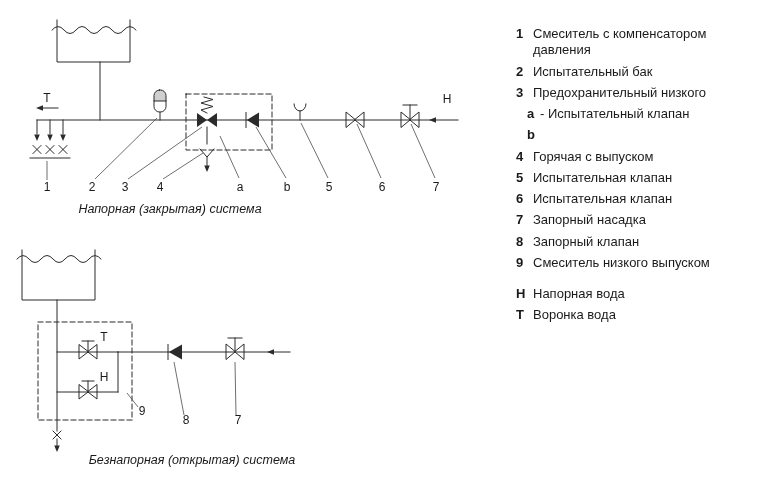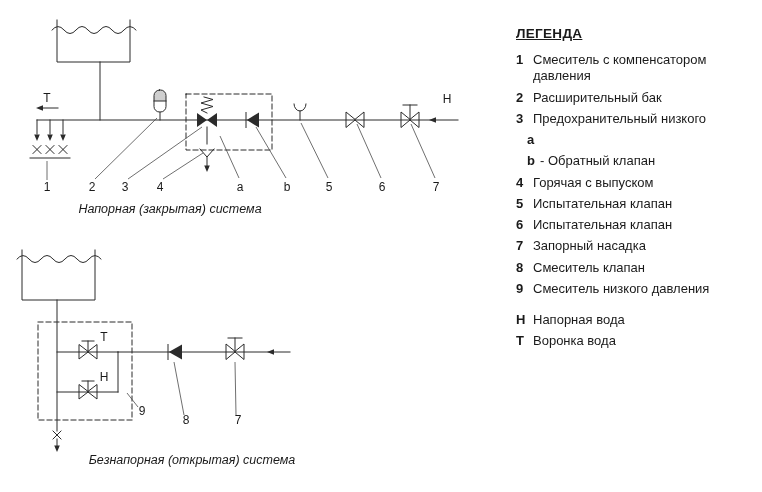--- a/index.html
+++ b/index.html
@@ -180,64 +180,63 @@
 
       <text class="dlabel" text-anchor="middle" x="142" y="415">9</text>
       <text class="dlabel" text-anchor="middle" x="186" y="424">8</text>
       <text class="dlabel" text-anchor="middle" x="238" y="424">7</text>
 
       <text class="cap" text-anchor="middle" x="192" y="464">Безнапорная (открытая) система</text>
     </g>
   </svg>
 
   <div class="legend">
-    <div class="legend-title">ЛЕГЕНДА</div>
 
     <div class="lrow">
       <span class="k">1</span>
       <span class="t">Смеситель с компенсатором давления</span>
     </div>
     <div class="lrow">
       <span class="k">2</span>
-      <span class="t">Расширительный бак</span>
+      <span class="t">Испытательный бак</span>
     </div>
     <div class="lrow">
       <span class="k">3</span>
       <span class="t">Предохранительный низкого</span>
     </div>
     <div class="lrow sub">
       <span class="k">a</span>
+      <span class="t">- Испытательный клапан</span>
     </div>
     <div class="lrow sub">
       <span class="k">b</span>
-      <span class="t">- Обратный клапан</span>
     </div>
     <div class="lrow">
       <span class="k">4</span>
       <span class="t">Горячая с выпуском</span>
     </div>
     <div class="lrow">
       <span class="k">5</span>
       <span class="t">Испытательная клапан</span>
     </div>
     <div class="lrow">
       <span class="k">6</span>
       <span class="t">Испытательная клапан</span>
     </div>
     <div class="lrow">
       <span class="k">7</span>
       <span class="t">Запорный насадка</span>
     </div>
     <div class="lrow">
       <span class="k">8</span>
-      <span class="t">Смеситель клапан</span>
+      <span class="t">Запорный клапан</span>
     </div>
     <div class="lrow">
       <span class="k">9</span>
-      <span class="t">Смеситель низкого давления</span>
+      <span class="t">Смеситель низкого выпуском</span>
     </div>
 
     <div class="lrow water-gap">
       <span class="k">H</span>
       <span class="t">Напорная вода</span>
     </div>
     <div class="lrow">
       <span class="k">T</span>
       <span class="t">Воронка вода</span>
     </div>

